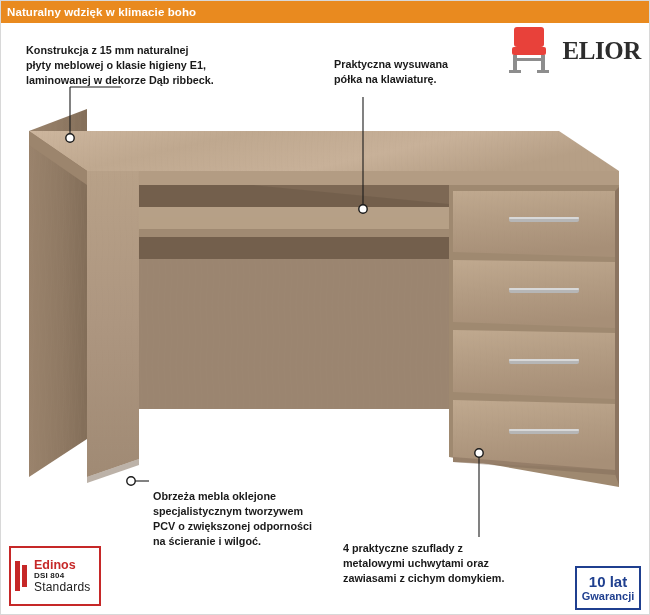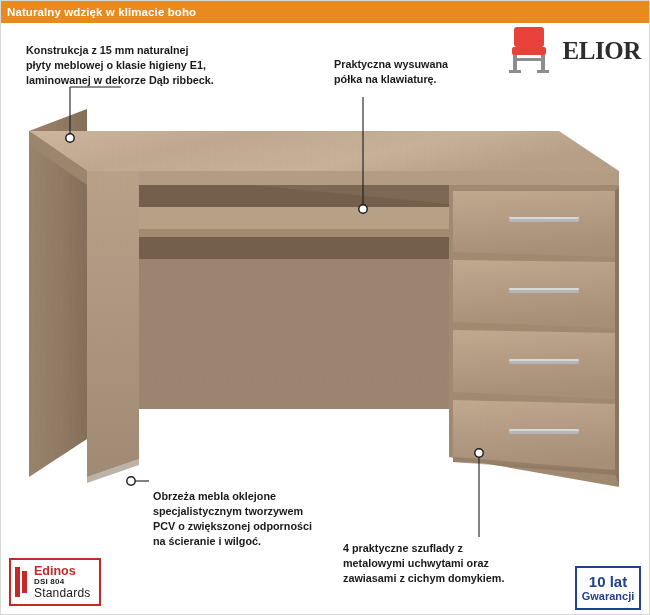--- a/index.html
+++ b/index.html
@@ -92,21 +92,21 @@
     width: 590px;
     height: 390px;
   }
 
   
   .badge-edinos {
     position: absolute;
     left: 8px;
     bottom: 8px;
     width: 92px;
-    height: 48px;
+    height: 60px;
     border: 2px solid #c62828;
     box-sizing: border-box;
     display: flex;
     align-items: center;
     padding-left: 4px;
     gap: 4px;
     background: #ffffff;
   }
   .edinos-mark {
     width: 15px;

